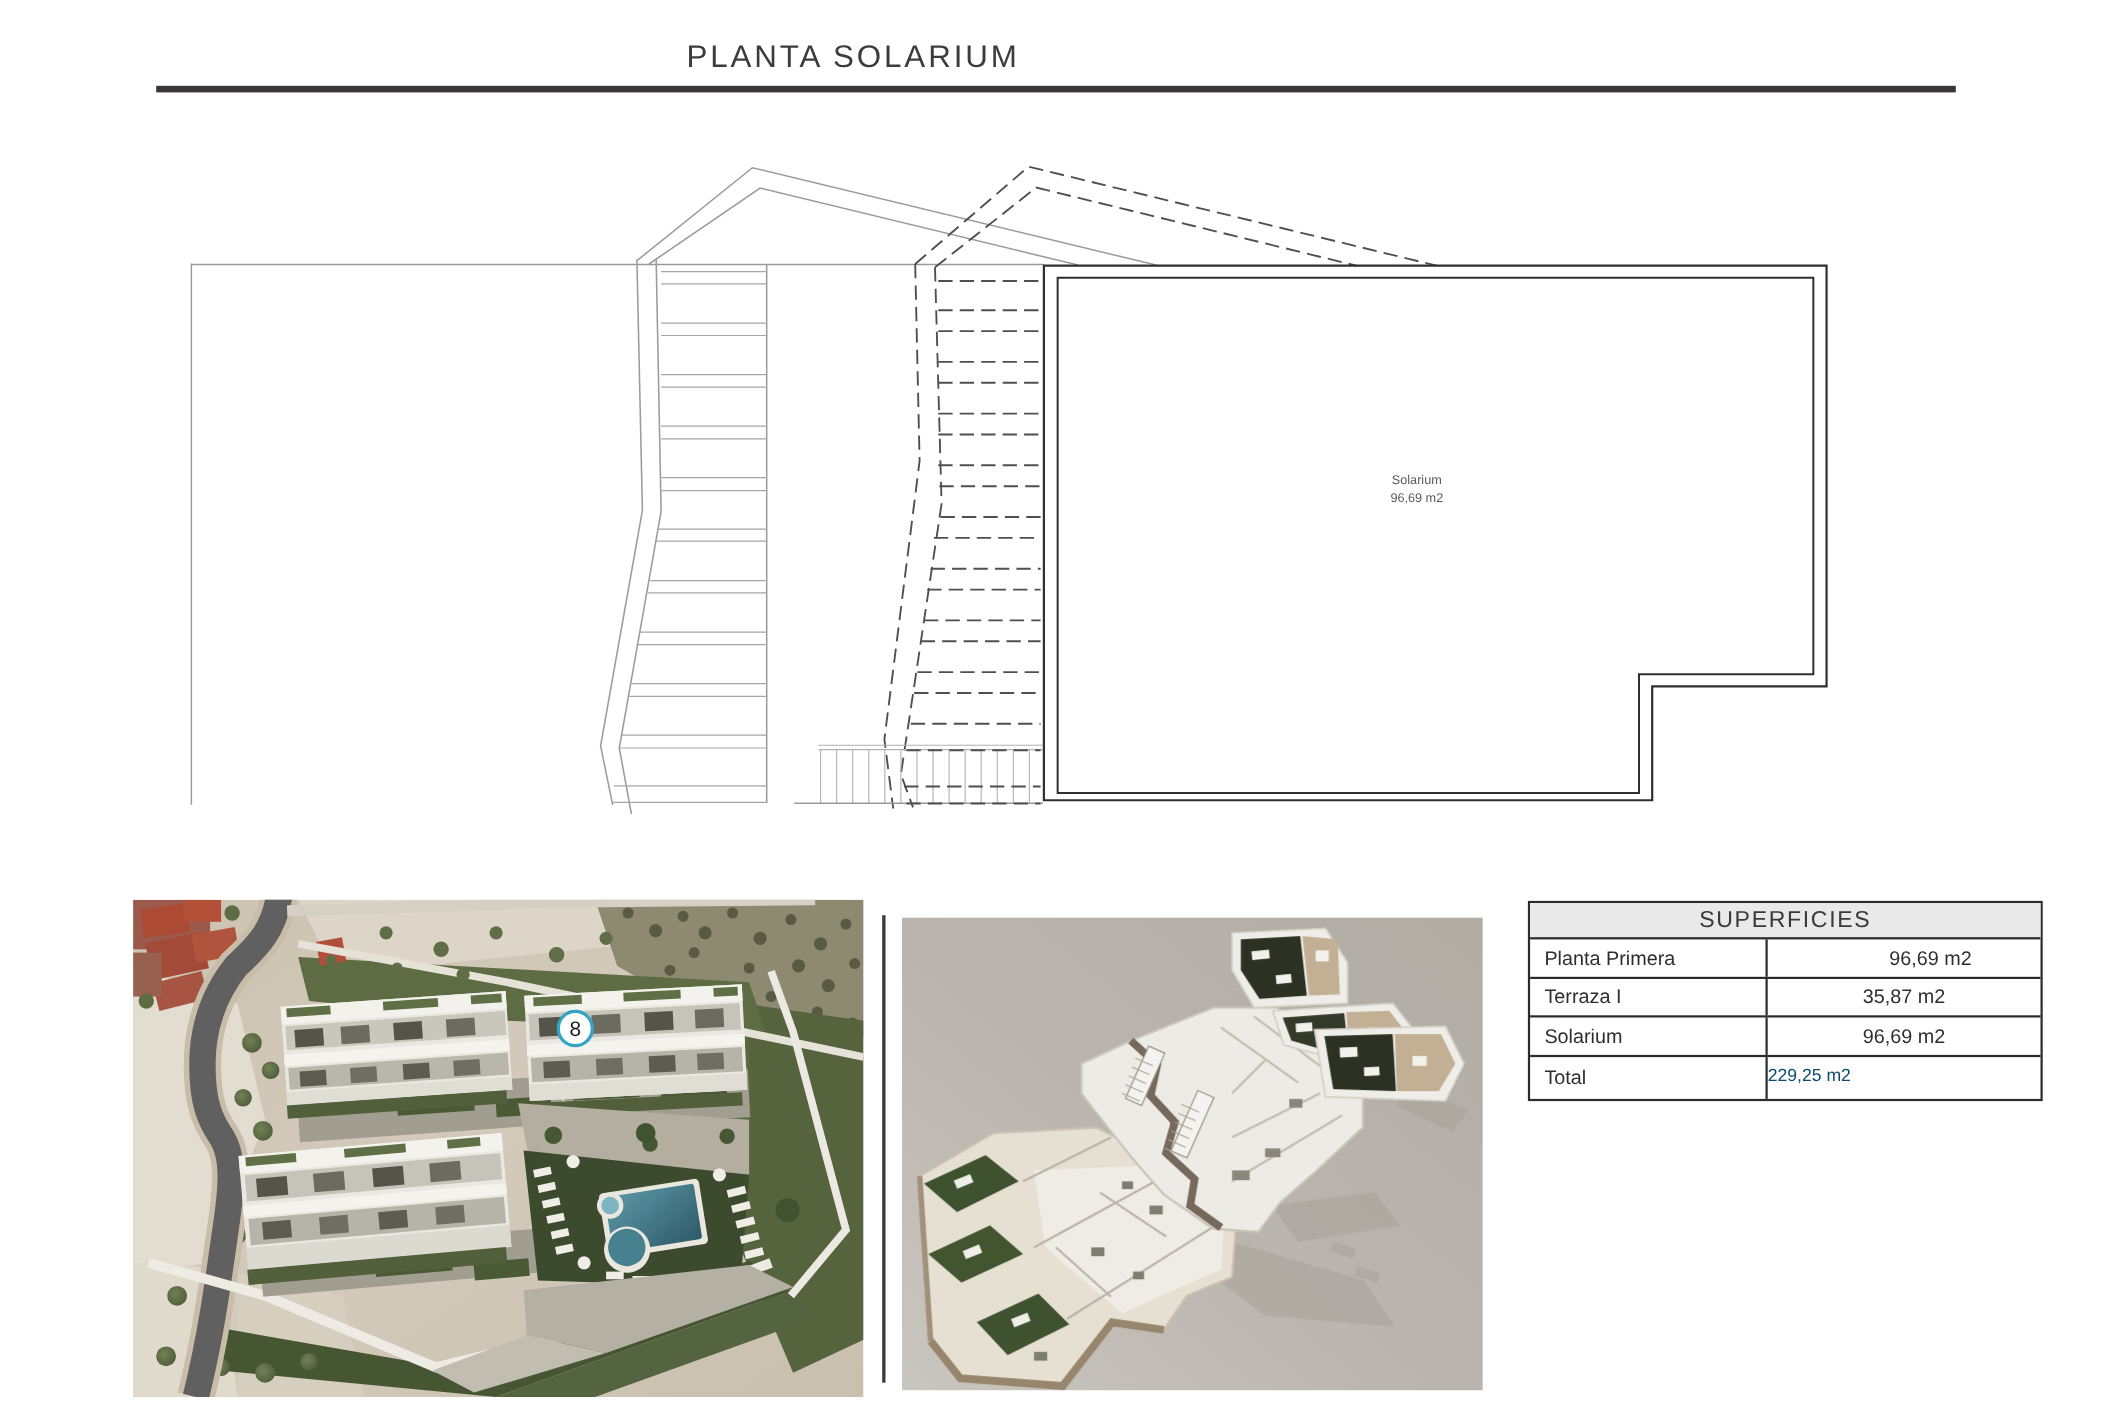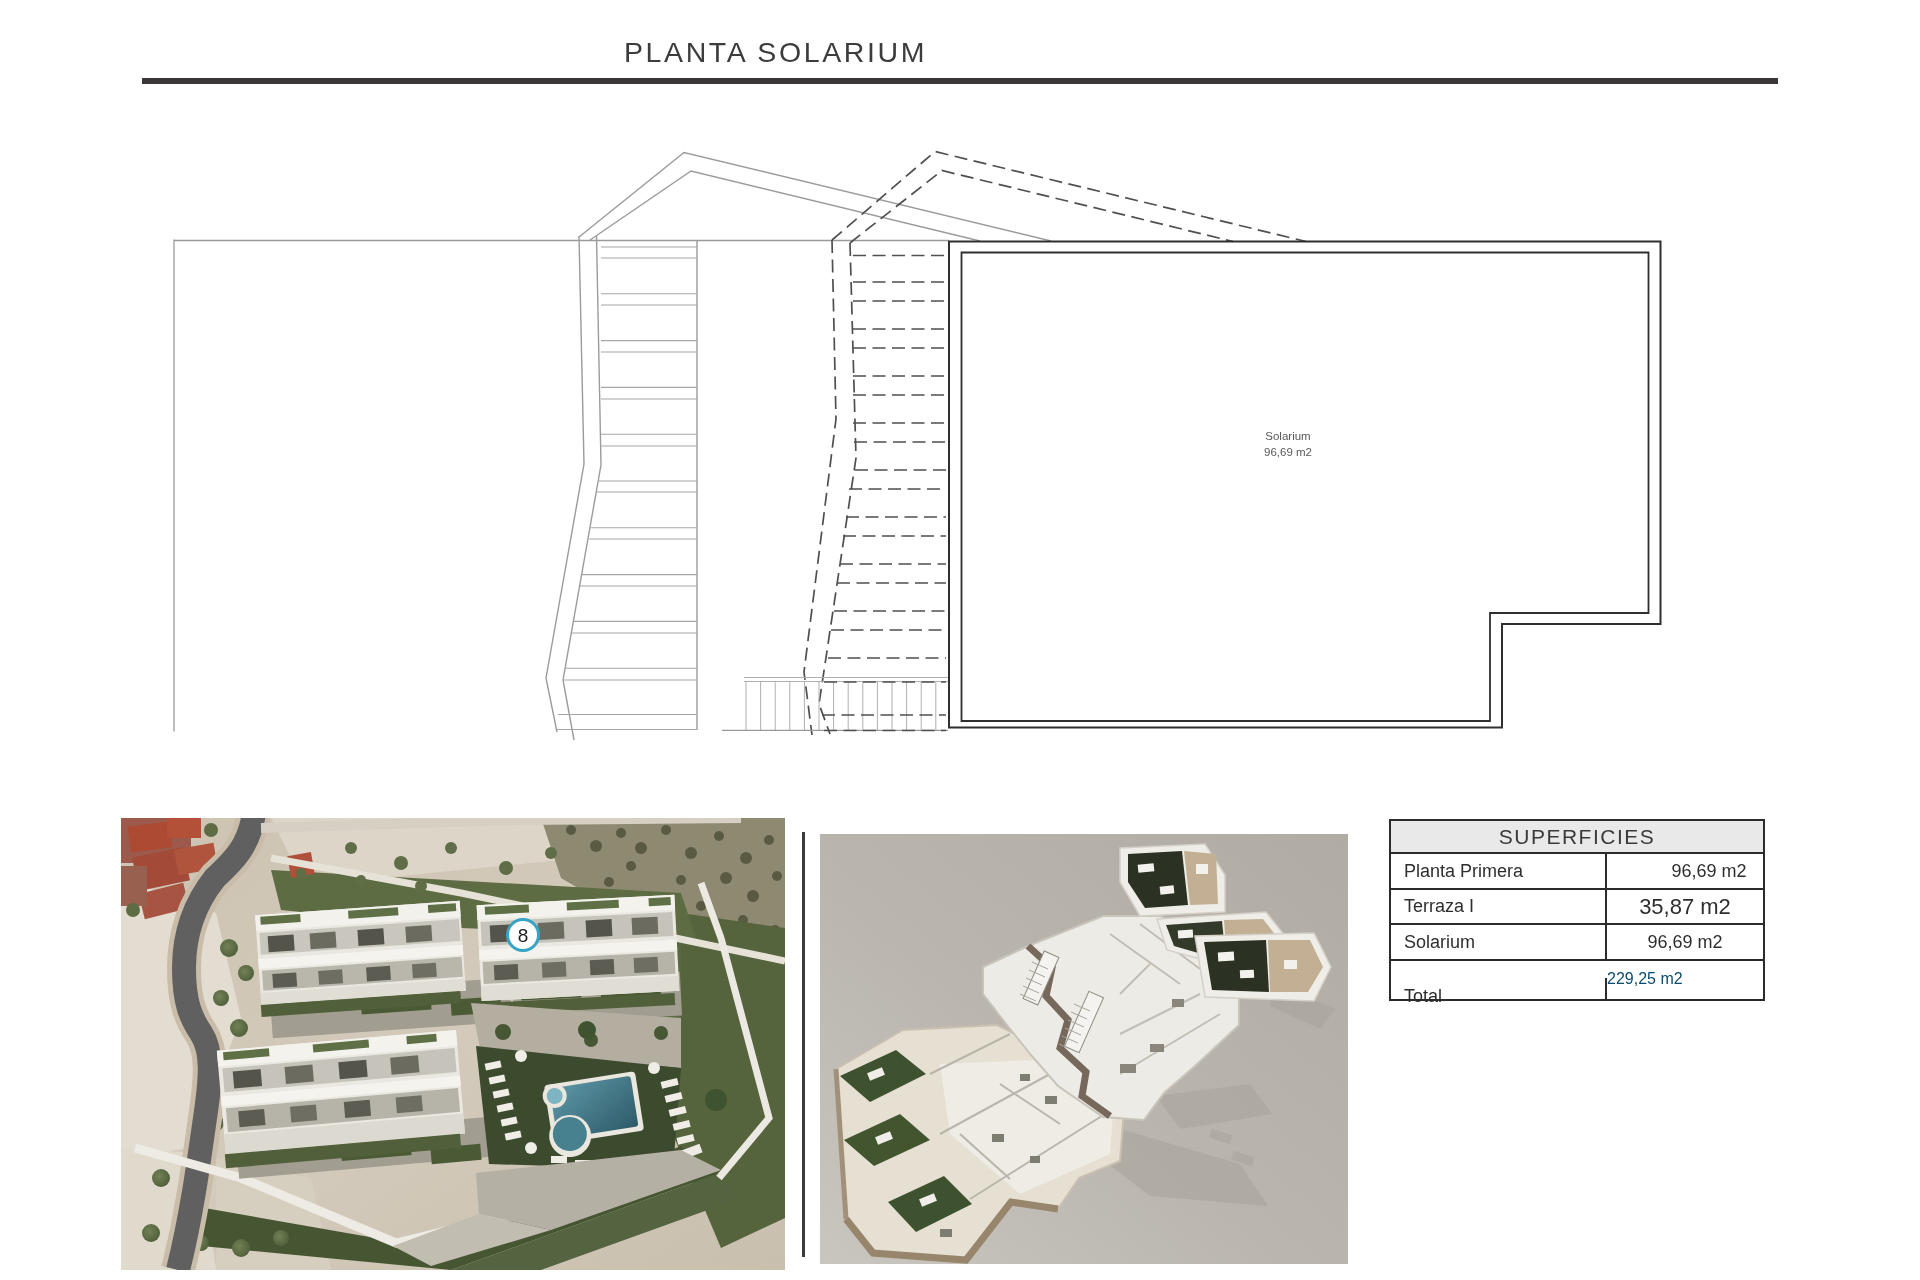--- a/index.html
+++ b/index.html
@@ -432,36 +432,36 @@
     <polygon points="384,108 446,106 449,158 392,156" fill="#2b3123"></polygon>
     <polygon points="448,106 490,106 503,133 488,158 450,158" fill="#c3b094"></polygon>
     <g fill="#f2f1ec">
       <rect x="398" y="118" width="16" height="9" transform="rotate(-3 406 122)"></rect>
       <rect x="420" y="136" width="14" height="8" transform="rotate(-3 427 140)"></rect>
       <rect x="464" y="126" width="13" height="9"></rect>
     </g>
   </g>
 </svg>
 
-<div class="abs" style="left:1389px;top:819px;width:376px;border:2px solid #2b2b2b;box-sizing:border-box;background:#fff;">
+<div class="abs" style="left:1389px;top:819px;width:468px;border:2px solid #2b2b2b;box-sizing:border-box;background:#fff;">
 
   <div style="height:31px;background:#e9e9e9;border-bottom:2px solid #2b2b2b;text-align:center;line-height:31px;font-size:21px;letter-spacing:1.5px;color:#3a3a3a;">SUPERFICIES</div>
 
   <div style="display:flex;height:34px;border-bottom:2px solid #2b2b2b;gap:48px;">
     <div style="width:201px;border-right:2px solid #2b2b2b;line-height:34px;padding-left:13px;font-size:18px;color:#2e2e2e;">Planta Primera</div>
     <div style="flex:1;line-height:34px;text-align:center;font-size:18px;color:#2e2e2e;">96,69 m2</div>
   </div>
 
   <div style="display:flex;height:33px;border-bottom:2px solid #2b2b2b;align-items:center;">
     <div style="width:201px;border-right:2px solid #2b2b2b;line-height:33px;padding-left:13px;font-size:18px;color:#2e2e2e;">Terraza I</div>
-    <div style="flex:1;line-height:33px;text-align:center;font-size:22px;color:#2e2e2e;border-radius:10px;">35,87 m2</div>
+    <div style="flex:1;line-height:33px;text-align:center;font-size:18px;color:#2e2e2e;border-radius:10px;">35,87 m2</div>
   </div>
 
   <div style="display:flex;height:34px;border-bottom:2px solid #2b2b2b;">
     <div style="width:201px;border-right:2px solid #2b2b2b;line-height:34px;padding-left:13px;font-size:18px;color:#2e2e2e;">Solarium</div>
     <div style="flex:1;line-height:34px;text-align:center;font-size:18px;color:#2e2e2e;">96,69 m2</div>
   </div>
 
   <div style="display:flex;height:38px;">
-    <div style="width:201px;border-right:2px solid #2b2b2b;line-height:36px;padding-left:13px;font-size:18px;color:#2e2e2e;margin-top:17px;">Total</div>
+    <div style="width:201px;border-right:2px solid #2b2b2b;line-height:36px;padding-left:13px;font-size:18px;color:#2e2e2e;">Total</div>
     <div style="flex:1;line-height:36px;text-align:left;font-size:16px;color:#0c4a6e;">229,25 m2</div>
   </div>
 </div>
 
 </body></html>

